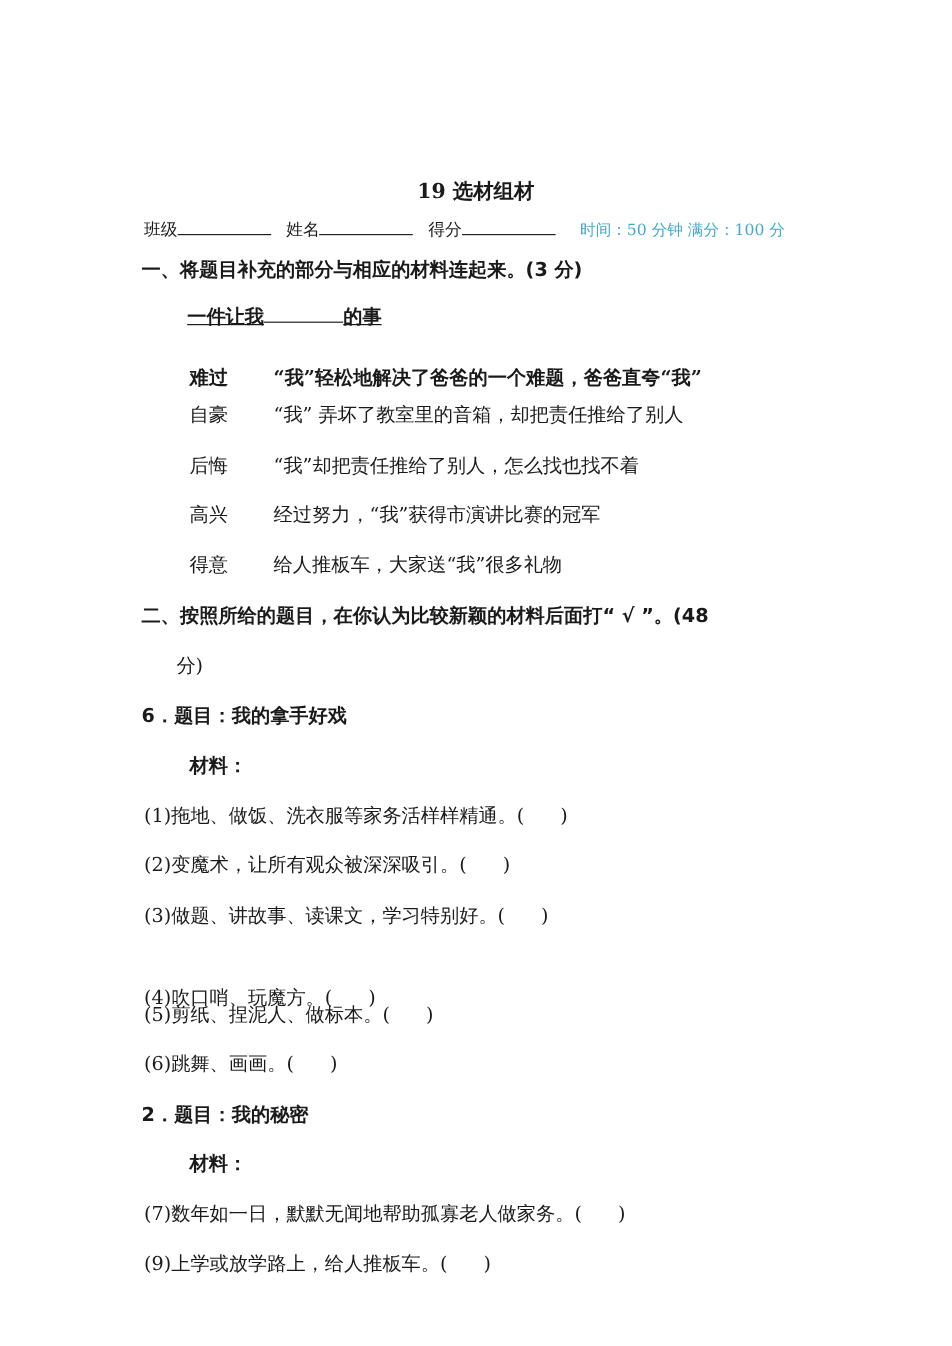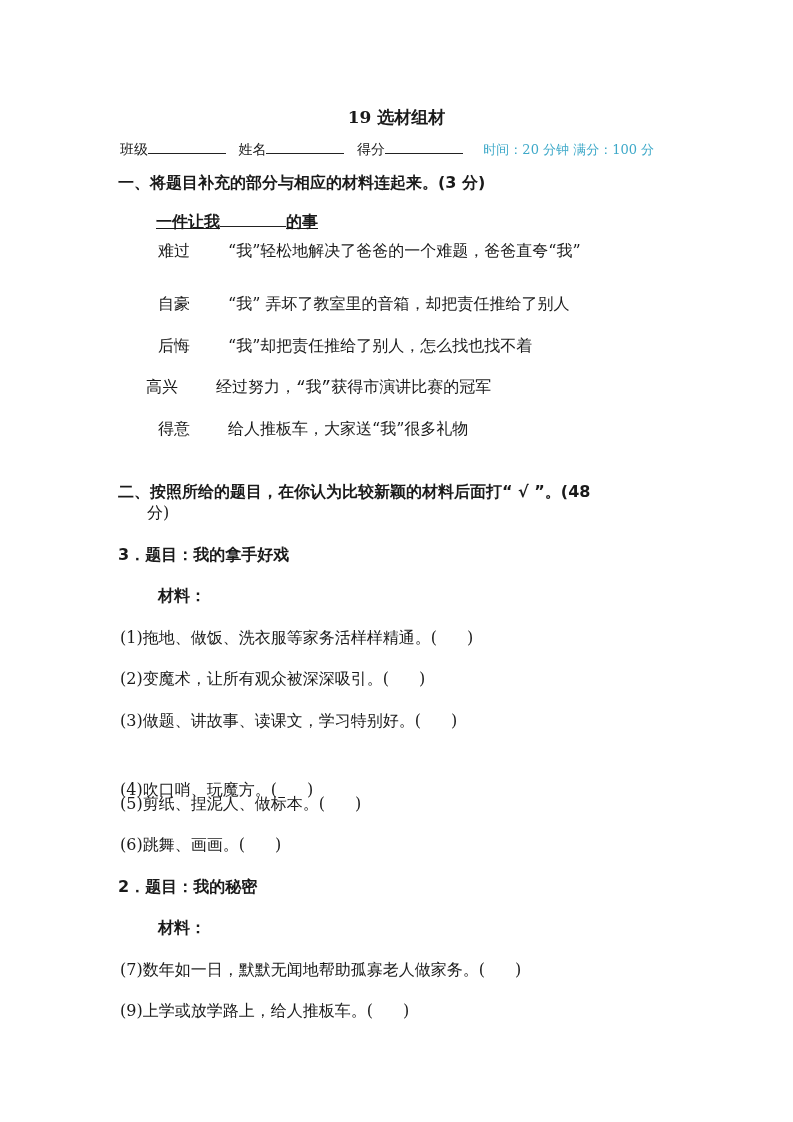--- a/index.html
+++ b/index.html
@@ -8,21 +8,21 @@
       background: #ffffff;
     }
     body {
       width: 793px;
       height: 1122px;
       position: relative;
       overflow: hidden;
       font-family: "DejaVu Serif", "Liberation Serif", serif;
       color: #1a1a1a;
     }
-    .abs { position: absolute; white-space: nowrap; }
+    .abs { position: absolute; white-space: nowrap; margin-top: 42px; }
     .title {
       top: 106px; left: 0; width: 793px; text-align: center;
       font-size: 17px; font-weight: bold;
     }
     .info-row {
       top: 139px; left: 120px;
       font-size: 14px;
     }
     .info-row .blank {
       display: inline-block;
@@ -59,49 +59,49 @@
   </style>
 </head>
 <body>
 
 <div class="abs title">19  选材组材</div>
 
 <div class="abs info-row">
   <span>班级</span><span class="blank" style="width:78px"></span>
   <span>姓名</span><span class="blank" style="width:78px"></span>
   <span>得分</span><span class="blank" style="width:78px"></span>
-  <span class="time">时间：20 分钟  满分：100 分</span>
+  <span class="time">时间：50 分钟  满分：100 分</span>
 </div>
 
 <div class="abs heading sans" style="top:173px; left:118px;">一、将题目补充的部分与相应的材料连起来。(3 分)</div>
 
 <div class="abs heading sans" style="top:211px; left:156px;text-decoration:underline;">
   <span>一件让我</span><span class="blank-line"></span><span>的事</span>
 </div>
 
-<div class="abs match-row" style="top:241px; left:158px;">
+<div class="abs match-row" style="top:263px; left:158px;font-weight:bold;">
   <span class="left">难过</span><span>“我”轻松地解决了爸爸的一个难题，爸爸直夸“我”</span>
 </div>
 <div class="abs match-row" style="top:294px; left:158px;">
   <span class="left">自豪</span><span>“我” 弄坏了教室里的音箱，却把责任推给了别人</span>
 </div>
 <div class="abs match-row" style="top:336px; left:158px;">
   <span class="left">后悔</span><span>“我”却把责任推给了别人，怎么找也找不着</span>
 </div>
-<div class="abs match-row" style="top:377px; left:146px;font-family:Liberation Mono, monospace;">
+<div class="abs match-row" style="top:377px; left:158px;">
   <span class="left">高兴</span><span>经过努力，“我”获得市演讲比赛的冠军</span>
 </div>
 <div class="abs match-row" style="top:419px; left:158px;">
   <span class="left">得意</span><span>给人推板车，大家送“我”很多礼物</span>
 </div>
 
-<div class="abs heading sans" style="top:482px; left:118px;text-align:right;">二、按照所给的题目，在你认为比较新颖的材料后面打“ √ ”。(48</div>
+<div class="abs heading sans" style="top:461px; left:118px;text-align:right;">二、按照所给的题目，在你认为比较新颖的材料后面打“ √ ”。(48</div>
 <div class="abs line" style="top:503px; left:147px;">分)</div>
 
-<div class="abs heading sans" style="top:545px; left:118px;">3．题目：我的拿手好戏</div>
+<div class="abs heading sans" style="top:545px; left:118px;">6．题目：我的拿手好戏</div>
 <div class="abs heading sans" style="top:586px; left:158px;">材料：</div>
 
 <div class="abs line" style="top:628px; left:120px;">
   <span>(1)拖地、做饭、洗衣服等家务活样样精通。(</span><span class="paren-gap"></span><span>)</span>
 </div>
 <div class="abs line" style="top:669px; left:120px;">
   <span>(2)变魔术，让所有观众被深深吸引。(</span><span class="paren-gap"></span><span>)</span>
 </div>
 <div class="abs line" style="top:711px; left:120px;">
   <span>(3)做题、讲故事、读课文，学习特别好。(</span><span class="paren-gap"></span><span>)</span>

